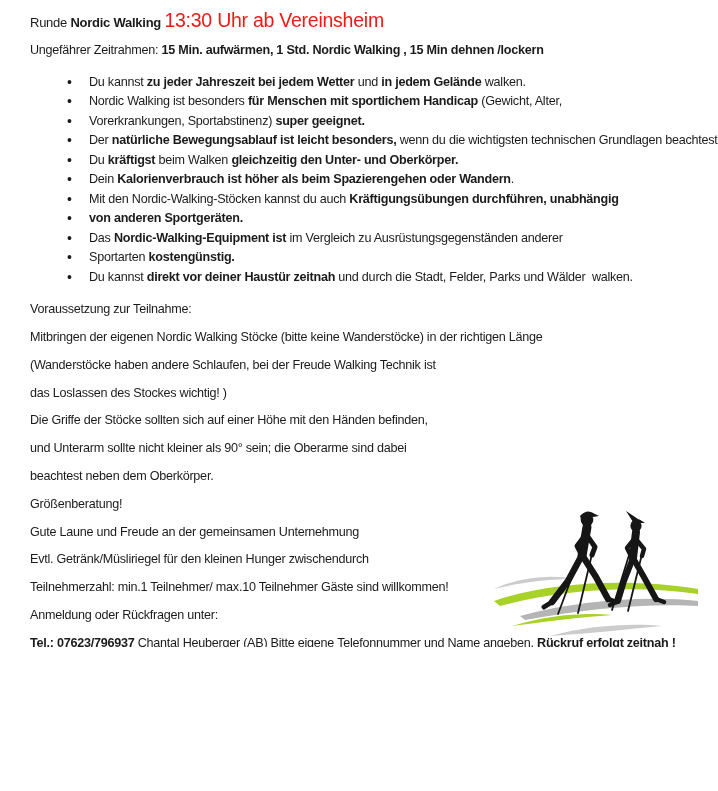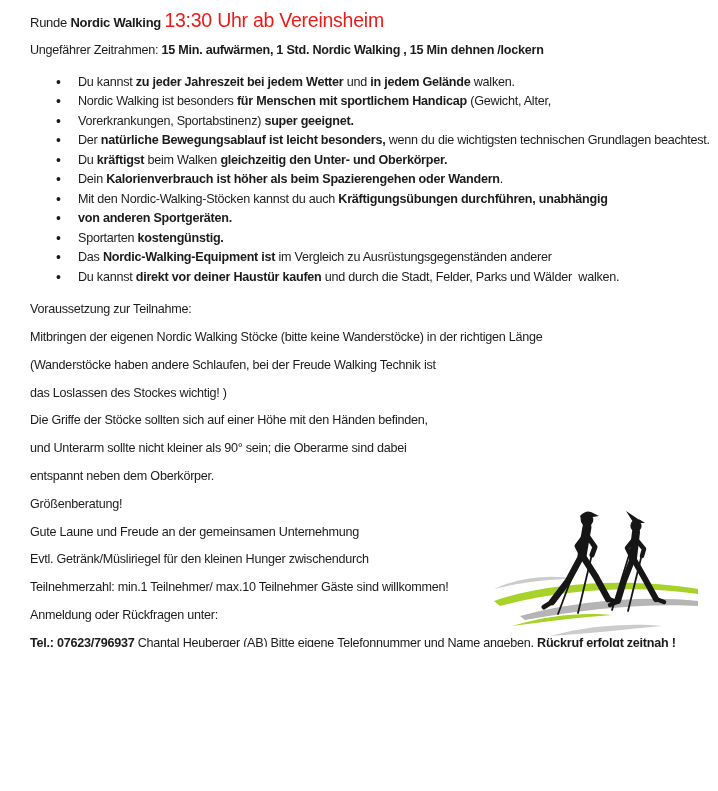--- a/index.html
+++ b/index.html
@@ -34,20 +34,21 @@
     margin:8px 0 9px 0;
     padding:0 0 0 48px;
     list-style:none;
   }
   ul.bullets li{
     position:relative;
     font-size:12.6px;
     line-height:19.5px;
     letter-spacing:-0.25px;
     white-space:pre;
+    margin-left:11px;
   }
   ul.bullets li::before{
     content:"\2022";
     position:absolute;
     left:-22px;
     font-size:14px;
     color:#1b1b1b;
   }
   .illustration{
     position:absolute;
@@ -71,31 +72,31 @@
       <p class="para"><span class="seg">Ungefährer Zeitrahmen: </span><span class="seg seg-b">15 Min. aufwärmen, 1 Std. Nordic Walking , 15 Min dehnen /lockern</span></p>
       <ul class="bullets">
         <li><span class="seg">Du kannst </span><span class="seg seg-b">zu jeder Jahreszeit bei jedem Wetter</span><span class="seg"> und </span><span class="seg seg-b">in jedem Gelände</span><span class="seg"> walken.</span></li>
         <li><span class="seg">Nordic Walking ist besonders </span><span class="seg seg-b">für Menschen mit sportlichem Handicap</span><span class="seg"> (Gewicht, Alter,</span></li>
         <li><span class="seg">Vorerkrankungen, Sportabstinenz) </span><span class="seg seg-b">super geeignet.</span></li>
         <li><span class="seg">Der </span><span class="seg seg-b">natürliche Bewegungsablauf ist leicht besonders,</span><span class="seg"> wenn du die wichtigsten technischen Grundlagen beachtest.</span></li>
         <li><span class="seg">Du </span><span class="seg seg-b">kräftigst</span><span class="seg"> beim Walken </span><span class="seg seg-b">gleichzeitig den Unter- und Oberkörper.</span></li>
         <li><span class="seg">Dein </span><span class="seg seg-b">Kalorienverbrauch ist höher als beim Spazierengehen oder Wandern</span><span class="seg">.</span></li>
         <li><span class="seg">Mit den Nordic-Walking-Stöcken kannst du auch </span><span class="seg seg-b">Kräftigungsübungen durchführen, unabhängig</span></li>
         <li><span class="seg seg-b">von anderen Sportgeräten.</span></li>
+        <li><span class="seg">Das </span><span class="seg seg-b">Nordic-Walking-Equipment ist</span><span class="seg"> im Vergleich zu Ausrüstungsgegenständen anderer</span></li>
         <li><span class="seg">Sportarten </span><span class="seg seg-b">kostengünstig.</span></li>
-        <li><span class="seg">Das </span><span class="seg seg-b">Nordic-Walking-Equipment ist</span><span class="seg"> im Vergleich zu Ausrüstungsgegenständen anderer</span></li>
-        <li><span class="seg">Du kannst </span><span class="seg seg-b">direkt vor deiner Haustür kaufen</span><span class="seg"> und durch die Stadt, Felder, Parks und Wälder  walken.</span></li>
+        <li><span class="seg">Du kannst </span><span class="seg seg-b">direkt vor deiner Haustür zeitnah</span><span class="seg"> und durch die Stadt, Felder, Parks und Wälder  walken.</span></li>
       </ul>
       <p class="para"><span class="seg">Voraussetzung zur Teilnahme:</span></p>
       <p class="para"><span class="seg">Mitbringen der eigenen Nordic Walking Stöcke (bitte keine Wanderstöcke) in der richtigen Länge</span></p>
       <p class="para"><span class="seg">(Wanderstöcke haben andere Schlaufen, bei der Freude Walking Technik ist</span></p>
       <p class="para"><span class="seg">das Loslassen des Stockes wichtig! )</span></p>
       <p class="para"><span class="seg">Die Griffe der Stöcke sollten sich auf einer Höhe mit den Händen befinden,</span></p>
       <p class="para"><span class="seg">und Unterarm sollte nicht kleiner als 90° sein; die Oberarme sind dabei</span></p>
-      <p class="para"><span class="seg">entspannt neben dem Oberkörper.</span></p>
+      <p class="para"><span class="seg">beachtest neben dem Oberkörper.</span></p>
       <p class="para"><span class="seg">Größenberatung!</span></p>
       <p class="para"><span class="seg">Gute Laune und Freude an der gemeinsamen Unternehmung</span></p>
       <p class="para"><span class="seg">Evtl. Getränk/Müsliriegel für den kleinen Hunger zwischendurch</span></p>
       <p class="para"><span class="seg">Teilnehmerzahl: min.1 Teilnehmer/ max.10 Teilnehmer Gäste sind willkommen!</span></p>
       <p class="para"><span class="seg">Anmeldung oder Rückfragen unter:</span></p>
       <p class="para"><span class="seg seg-b">Tel.: 07623/796937</span><span class="seg"> Chantal Heuberger (AB) Bitte eigene Telefonnummer und Name angeben, </span><span class="seg seg-b">Rückruf erfolgt zeitnah !</span></p>
     </div>
 
   <svg class="illustration" viewBox="0 0 210 150" aria-hidden="true">
 

